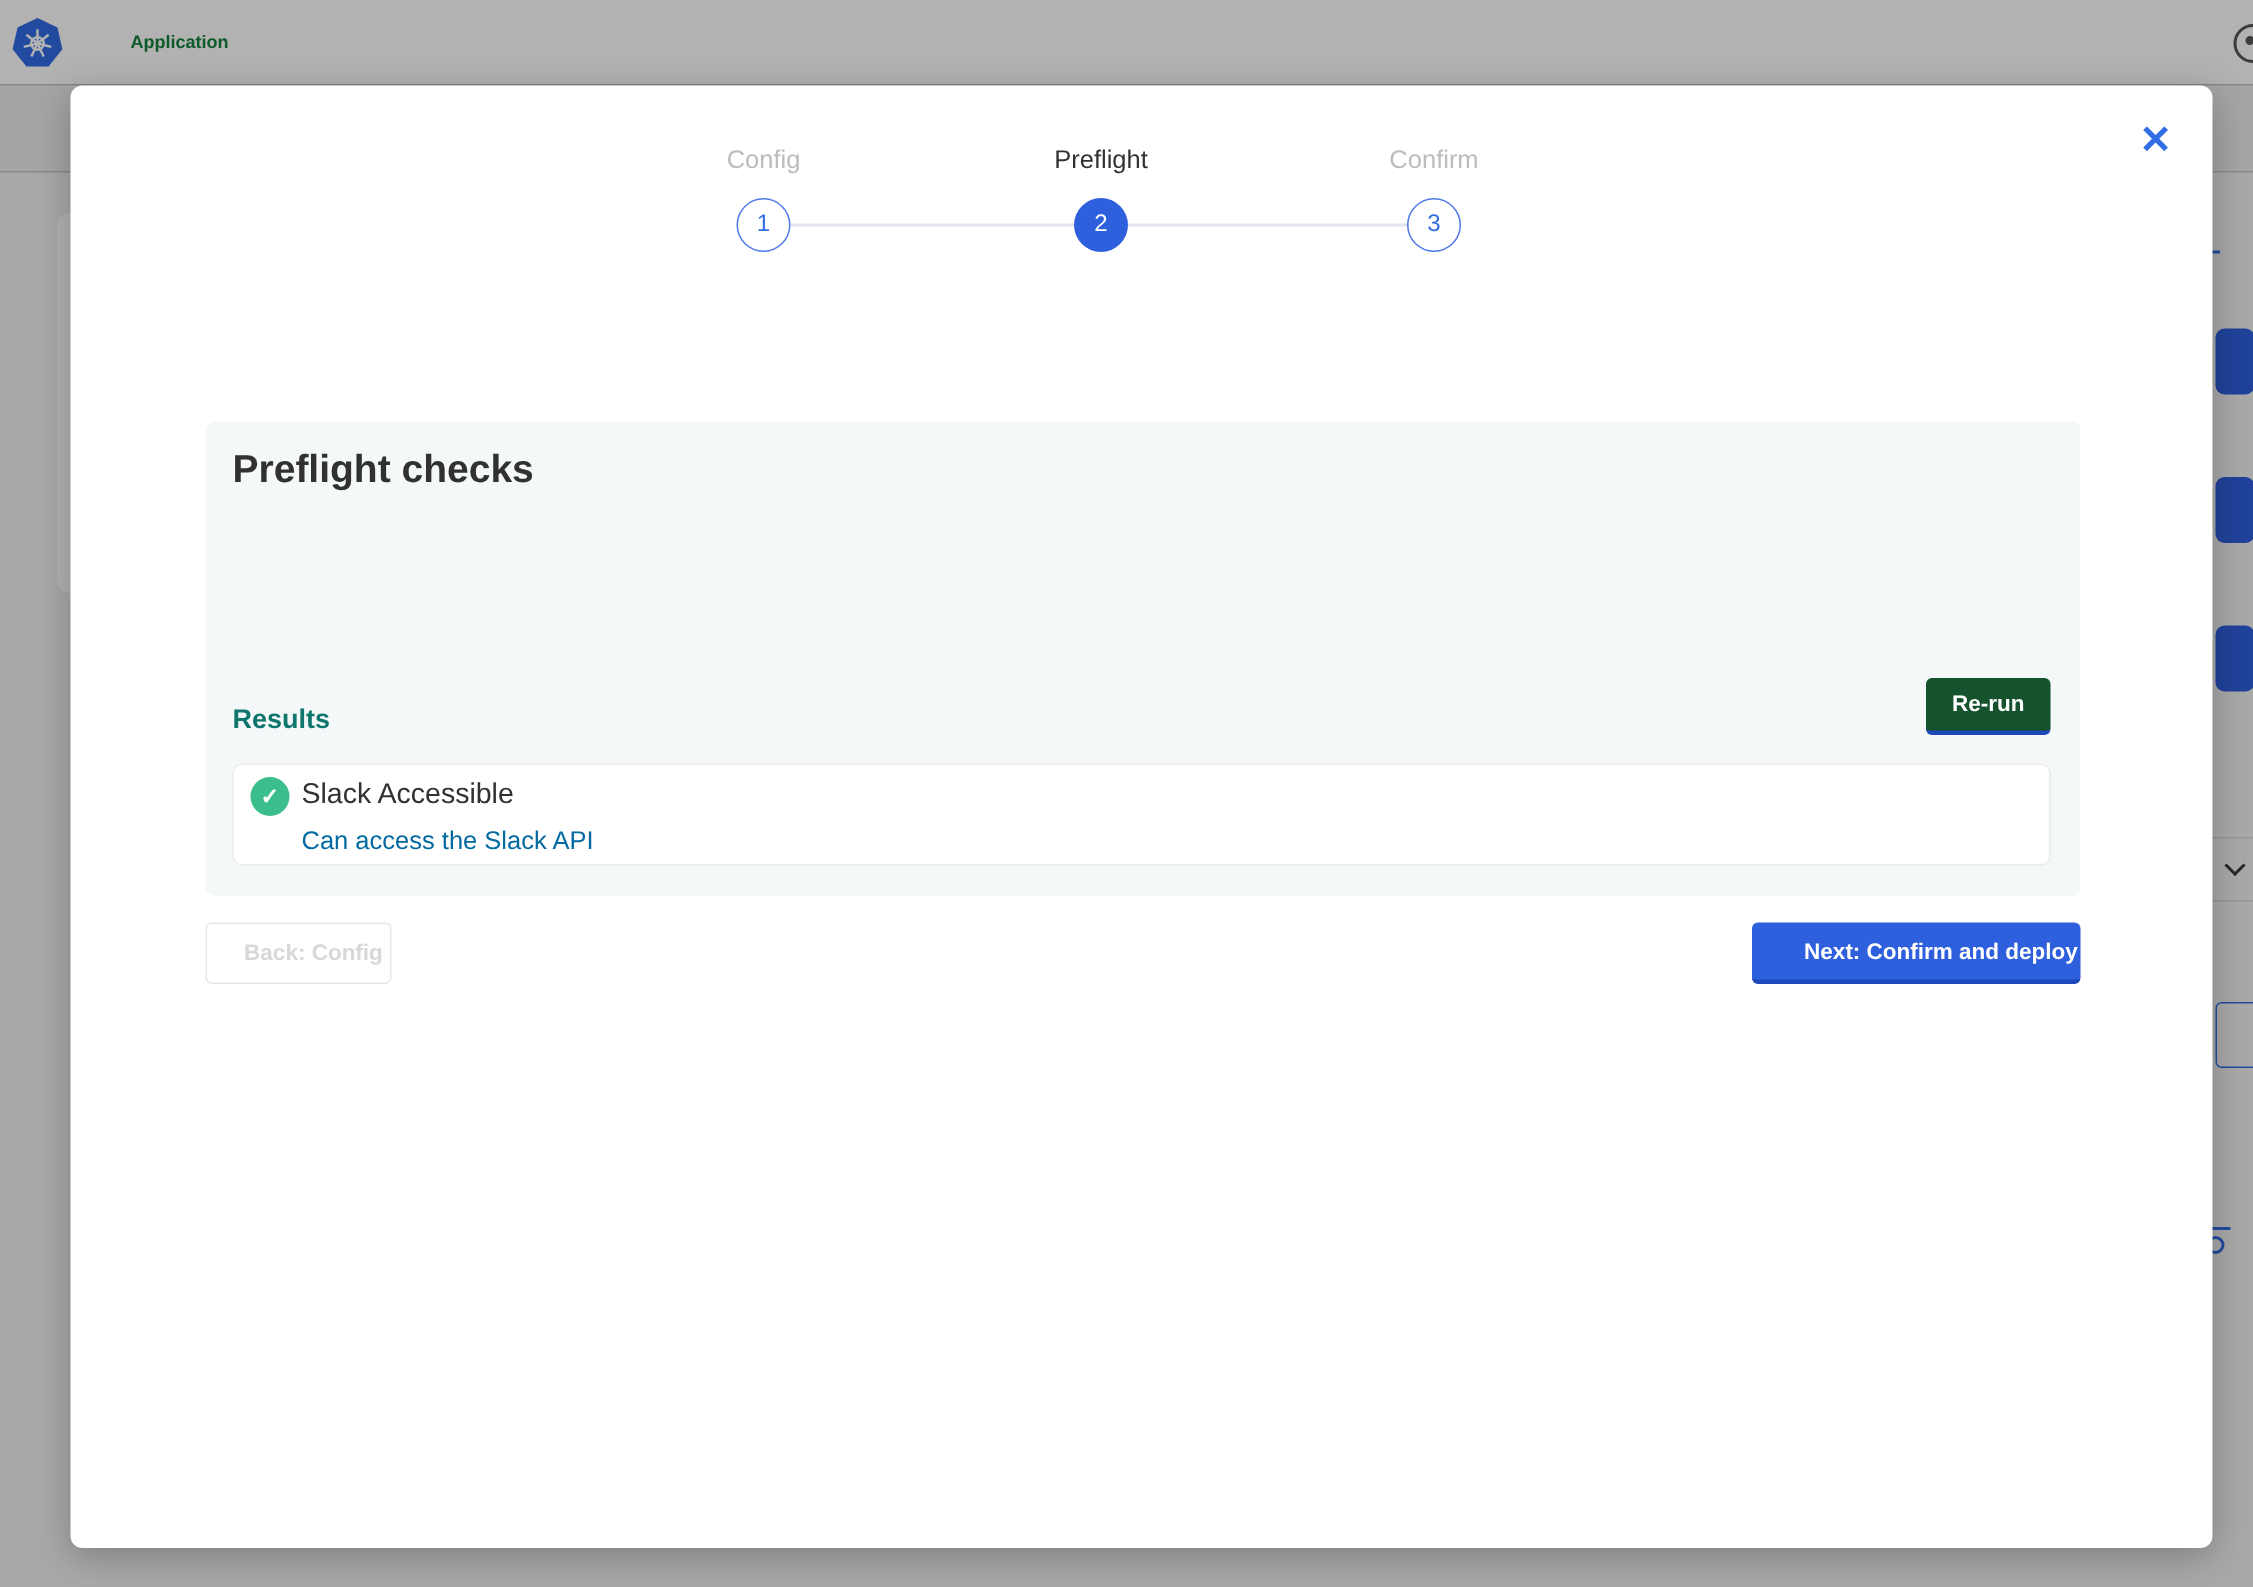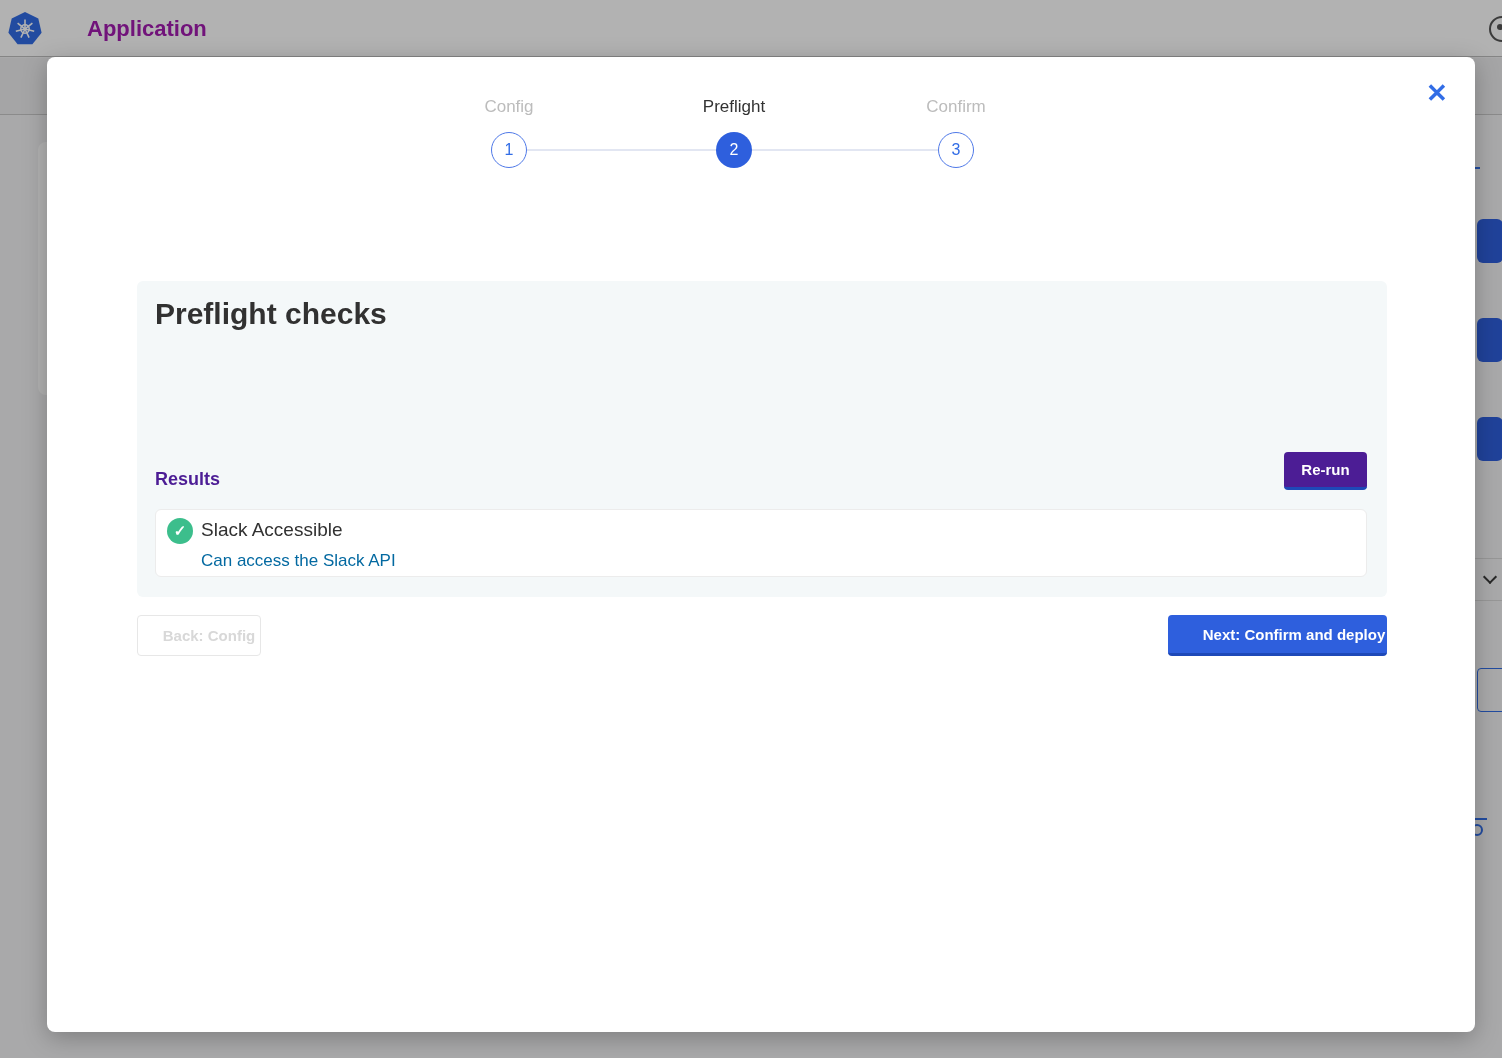--- a/index.html
+++ b/index.html
@@ -4,21 +4,21 @@
 <style>
   * { margin:0; padding:0; box-sizing:border-box; }
   html,body { width:1502px; height:1058px; }
   body { font-family:"Liberation Sans", sans-serif; background:#f2f3f4; overflow:hidden; }
   .screen { position:relative; width:1502px; height:1058px; overflow:hidden; }
 
   
   .bg { position:absolute; inset:0; }
   .nav { position:absolute; top:0; left:0; width:1502px; height:57px; background:#ffffff; border-bottom:1px solid #bfbfbf; }
   .k8s-logo { position:absolute; left:7px; top:11px; width:36px; height:36px; }
-  .nav-tab { position:absolute; top:0; height:57px; line-height:57px; font-size:22px; font-weight:600; color:#a21caf; cursor:pointer; }
+  .nav-tab { position:absolute; top:0; height:57px; line-height:57px; font-size:12px; font-weight:600; color:#15803d; cursor:pointer; }
   .nav-tab.app { left:87px; }
   .nav-tab.cluster { left:215px; }
   .account-icon { position:absolute; right:-13px; top:16px; width:26px; height:26px; border:2px solid #555; border-radius:50%; }
   .account-icon::after { content:""; position:absolute; left:6px; top:6px; width:6px; height:6px; background:#555; border-radius:50%; }
 
   .subheader { position:absolute; top:58px; left:0; width:1502px; height:57px; background:#ececee; border-bottom:1px solid #c8c8c8; }
   .content { position:absolute; top:116px; left:0; width:1502px; height:942px; background:#f2f3f4; }
   .bg-card { position:absolute; left:38px; top:26px; width:220px; height:253px; background:#ffffff; border-radius:8px; }
 
   .bg-link-fragment { position:absolute; left:1474px; top:42px; width:6px; height:11px; border-bottom:2px solid #326de6; color:#326de6; font-size:12px; overflow:hidden; }
@@ -44,24 +44,24 @@
   .lbl-0 { left:382px; } .lbl-1 { left:607px; } .lbl-2 { left:829px; }
   .connector { position:absolute; top:92px; height:2px; background:#e2e6f2; }
   .conn-0 { left:480px; width:189px; }
   .conn-1 { left:705px; width:186px; }
   .step-circle { position:absolute; top:75px; width:36px; height:36px; border-radius:50%; font-size:16px; display:flex; align-items:center; justify-content:center; background:#fff; border:1.5px solid #4f79e8; color:#326de6; }
   .step-circle.active { background:#2e5fdd; border:none; color:#fff; }
   .circ-0 { left:444px; } .circ-1 { left:669px; } .circ-2 { left:891px; }
 
   
   .panel { position:absolute; left:90px; top:224px; width:1250px; height:316px; background:#f4f8f9; border-radius:6px; }
-  .panel-title { position:absolute; left:18px; top:16px; font-size:30px; font-weight:bold; color:#313131; }
+  .panel-title { position:absolute; left:18px; top:16px; font-size:26px; font-weight:bold; color:#313131; }
   .panel-desc { position:absolute; left:18px; top:56px; width:1180px; font-size:18.5px; line-height:34px; color:#9a9a9a; }
-  .results-label { position:absolute; left:18px; top:188px; font-size:18px; font-weight:bold; color:#4c1d95;text-align:center; }
-  .rerun-btn { position:absolute; left:1147px; top:171px; width:83px; height:38px; background:#4c1d95; border:none; border-bottom:3px solid #1e49b8; border-radius:4px; color:#fff; font-size:15px; font-weight:bold; cursor:pointer; font-family:"Liberation Sans", sans-serif;text-align:center; }
+  .results-label { position:absolute; left:18px; top:188px; font-size:18px; font-weight:bold; color:#0f766e;text-align:center; }
+  .rerun-btn { position:absolute; left:1147px; top:171px; width:83px; height:38px; background:#14532d; border:none; border-bottom:3px solid #1e49b8; border-radius:4px; color:#fff; font-size:15px; font-weight:bold; cursor:pointer; font-family:"Liberation Sans", sans-serif;text-align:center; }
   .check-card { position:absolute; left:18px; top:228px; width:1212px; height:68px; background:#ffffff; border:1px solid #ececec; border-radius:6px; }
   .check-icon { position:absolute; left:11px; top:8px; width:26px; height:26px; border-radius:50%; background:#3cbe8c; color:#ffffff; font-size:15px; font-weight:bold; display:flex; align-items:center; justify-content:center; }
   .check-title { position:absolute; left:45px; top:9px; font-size:19px; font-weight:normal; color:#313131; }
   .check-msg { position:absolute; left:45px; top:41px; font-size:17px; color:#0369a1; }
 
   
   .back-btn { position:absolute; left:90px; top:558px; width:124px; height:41px; background:#ffffff; border:1px solid #e7e7e7; border-radius:4px; color:#d8d8d8; font-size:15px; font-weight:bold; font-family:"Liberation Sans", sans-serif;padding-left:20px; }
   .next-btn { position:absolute; left:1121px; top:558px; width:219px; height:41px; background:#2e5fdd; border:none; border-bottom:3px solid #1e49b8; border-radius:4px; color:#ffffff; font-size:15px; font-weight:bold; cursor:pointer; font-family:"Liberation Sans", sans-serif;padding-left:33px; }
 </style>
 </head>

